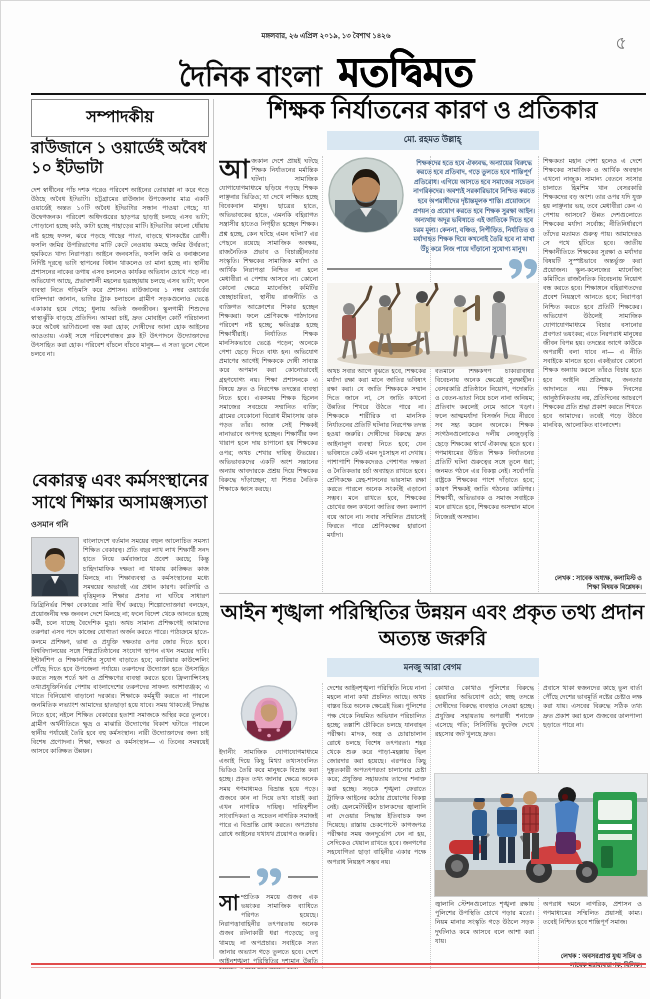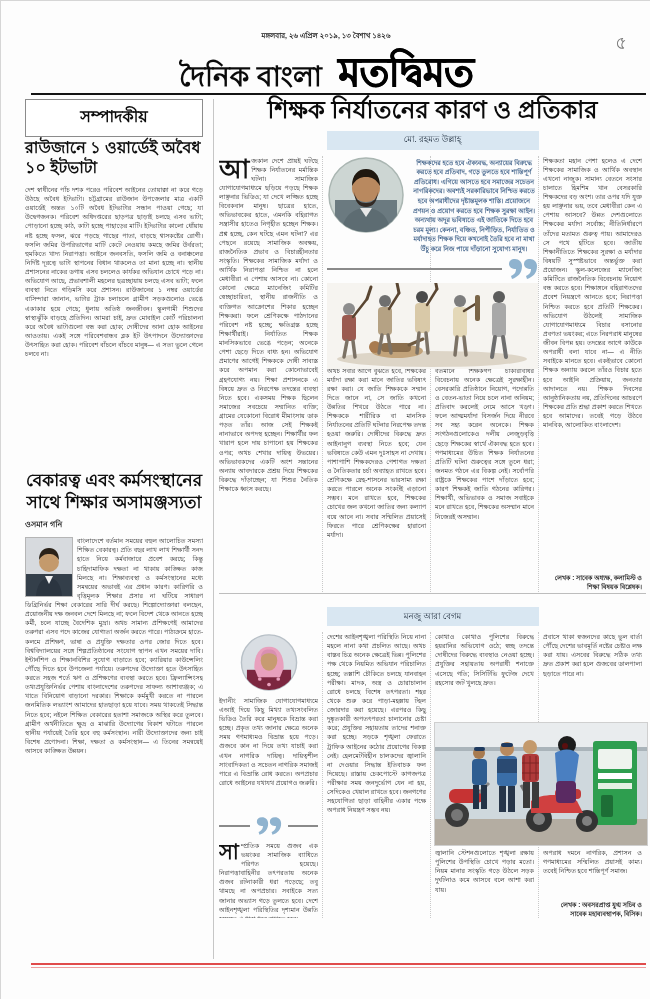--- a/index.html
+++ b/index.html
@@ -9,35 +9,35 @@
   .dateline{position:absolute;top:29px;left:0;width:100%;text-align:center;font-size:7px;font-weight:700;color:#222;}
   .pagenum{position:absolute;top:28px;right:24px;font-size:18px;color:#777;font-family:"DejaVu Serif", serif;}
   .masthead{position:absolute;top:40px;left:0;width:100%;text-align:center;white-space:nowrap;}
   .brand{font-size:28px;font-weight:800;color:#0b0b0b;letter-spacing:0;}
   .section-logo{font-size:40px;font-weight:900;color:#050505;margin-left:12px;letter-spacing:-1px;
                 -webkit-text-stroke:0.6px #000;}
   .top-rule{position:absolute;top:92px;left:30px;width:615px;height:2px;background:#141414;}
   .v-div{position:absolute;left:212px;top:98px;width:1px;height:860px;background:#c6c6c6;}
 
   
-  .leftcol{position:absolute;left:24px;top:98px;width:178px;}
+  .leftcol{position:absolute;left:30px;top:98px;width:178px;}
   .sec-box{border:1px solid #8b8b8b;background:#fff;padding:4px 0 5px;text-align:center;
            font-size:16px;font-weight:800;color:#0c0c0c;}
   .ed-head{margin-top:1px;font-size:16px;font-weight:700;line-height:1.28;color:#0f0f0f;}
   .small-body{font-size:6.3px;line-height:1.45;text-align:justify;color:#1f1f1f;overflow:hidden;}
   .ed-body{margin-top:6px;height:276px;}
   .op-box{margin-top:11px;}
   .op-head{margin-top:9px;text-align:center;font-size:17px;font-weight:700;line-height:1.3;color:#0f0f0f;}
   .op-by{font-size:8px;margin-top:4px;font-weight:700;}
   .op-body{margin-top:5px;height:398px;}
   .op-photo{float:left;width:46px;height:58px;margin:1px 4px 1px 0;border:1px solid #b5b5b5;background:#d7dade;}
 
   
   .byline{width:212px;margin:7px auto 0;background:#d9e7f2;text-align:center;font-size:8.5px;
-          padding:2.5px 0;color:#243242;font-weight:400;}
+          padding:2.5px 0;color:#243242;font-weight:700;}
   .cols{display:flex;margin-top:6px;position:relative;}
   .col{flex:1;padding:0 4px;font-size:6.3px;line-height:1.45;text-align:justify;color:#1d1d1d;overflow:hidden;}
   .col:first-child{padding-left:0;}
   .col:last-child{padding-right:0;}
   .col + .col{border-left:1px dotted #c9c9c9;}
   .dropcap{float:left;font-size:26px;line-height:0.95;font-weight:700;margin:1px 2px 0 0;color:#111;}
   .dropcap2{font-size:21px;}
   .credit{margin-top:5px;text-align:right;font-size:6.3px;font-weight:700;color:#222;}
   .col-flex{display:flex;flex-direction:column;}
   .grow{flex:1;overflow:hidden;}
@@ -187,20 +187,21 @@
           <path d="M168 54l-3 20M176 54l3 20" stroke="#6e6e6e" stroke-width="4" stroke-linecap="round"></path>
           <path d="M20 58l-3 16M26 58l2 16M55 52l-3 18M61 52l3 18M92 50l-2 20M99 50l2 20M130 54l-2 18M137 54l2 18" stroke="#7c7265" stroke-width="3.5" stroke-linecap="round"></path>
         </svg>
       </div>
     </div>
   </div>
 
   <div class="art-rule"></div>
 
   <div class="a2">
+    <div class="a2-head">আইন শৃঙ্খলা পরিস্থিতির উন্নয়ন এবং প্রকৃত তথ্য প্রদান অত্যন্ত জরুরি</div>
     <div class="byline">মনজু আরা বেগম</div>
 
     <div class="cols cols-a2">
       <div class="col col-flex">
         <svg class="a2-col1-photo" width="64" height="64" viewBox="0 0 64 64" xmlns="http://www.w3.org/2000/svg">
           <circle cx="32" cy="32" r="30" fill="#d9dee3" stroke="#b8c0c7" stroke-width="1.5"></circle>
           <clipPath id="a2clip">
               <circle cx="32" cy="32" r="30"></circle>
             </clipPath>
           <g clip-path="url(#a2clip)">

